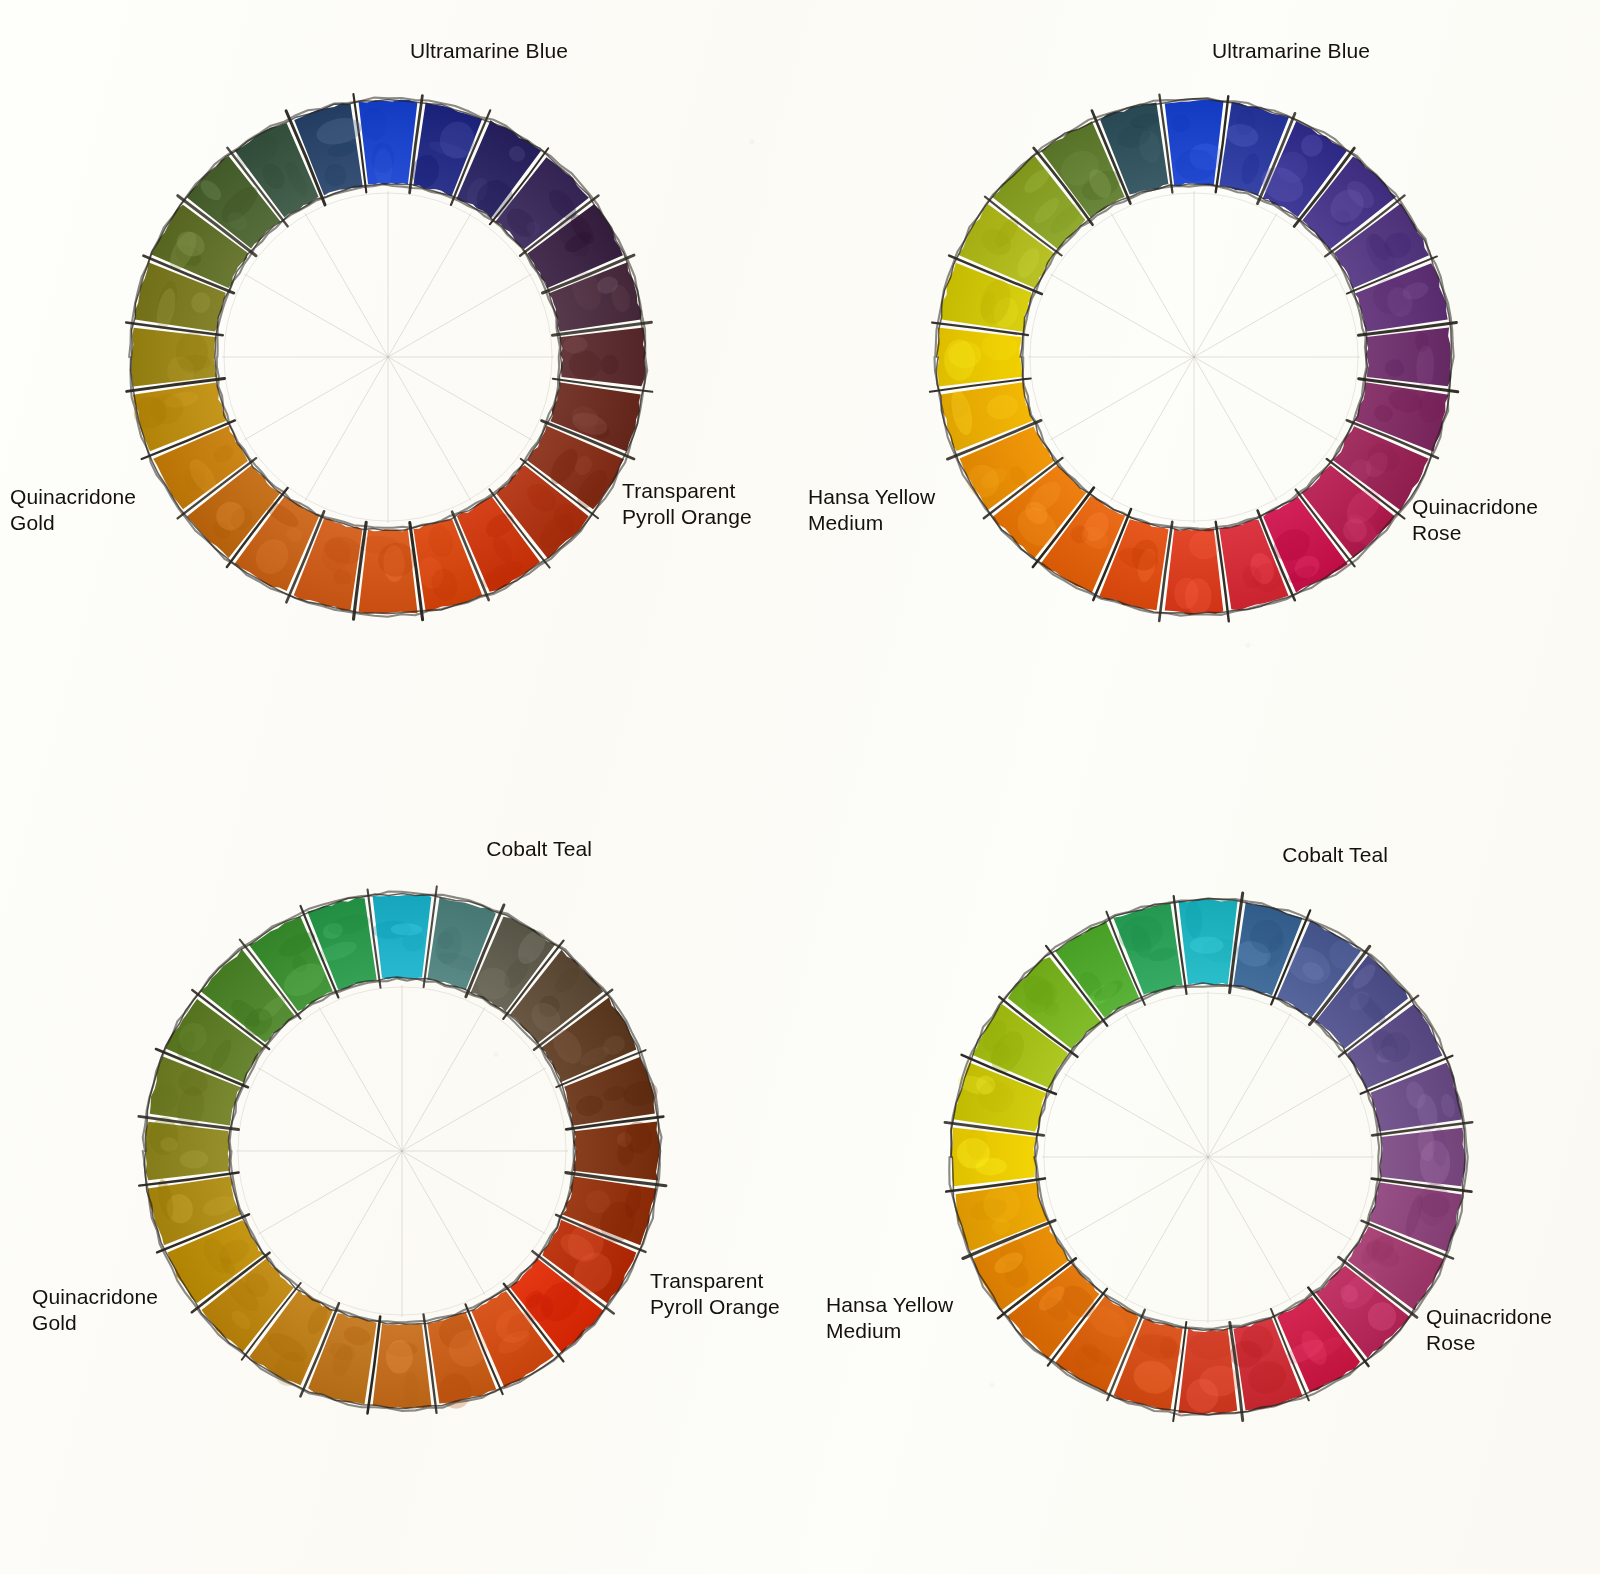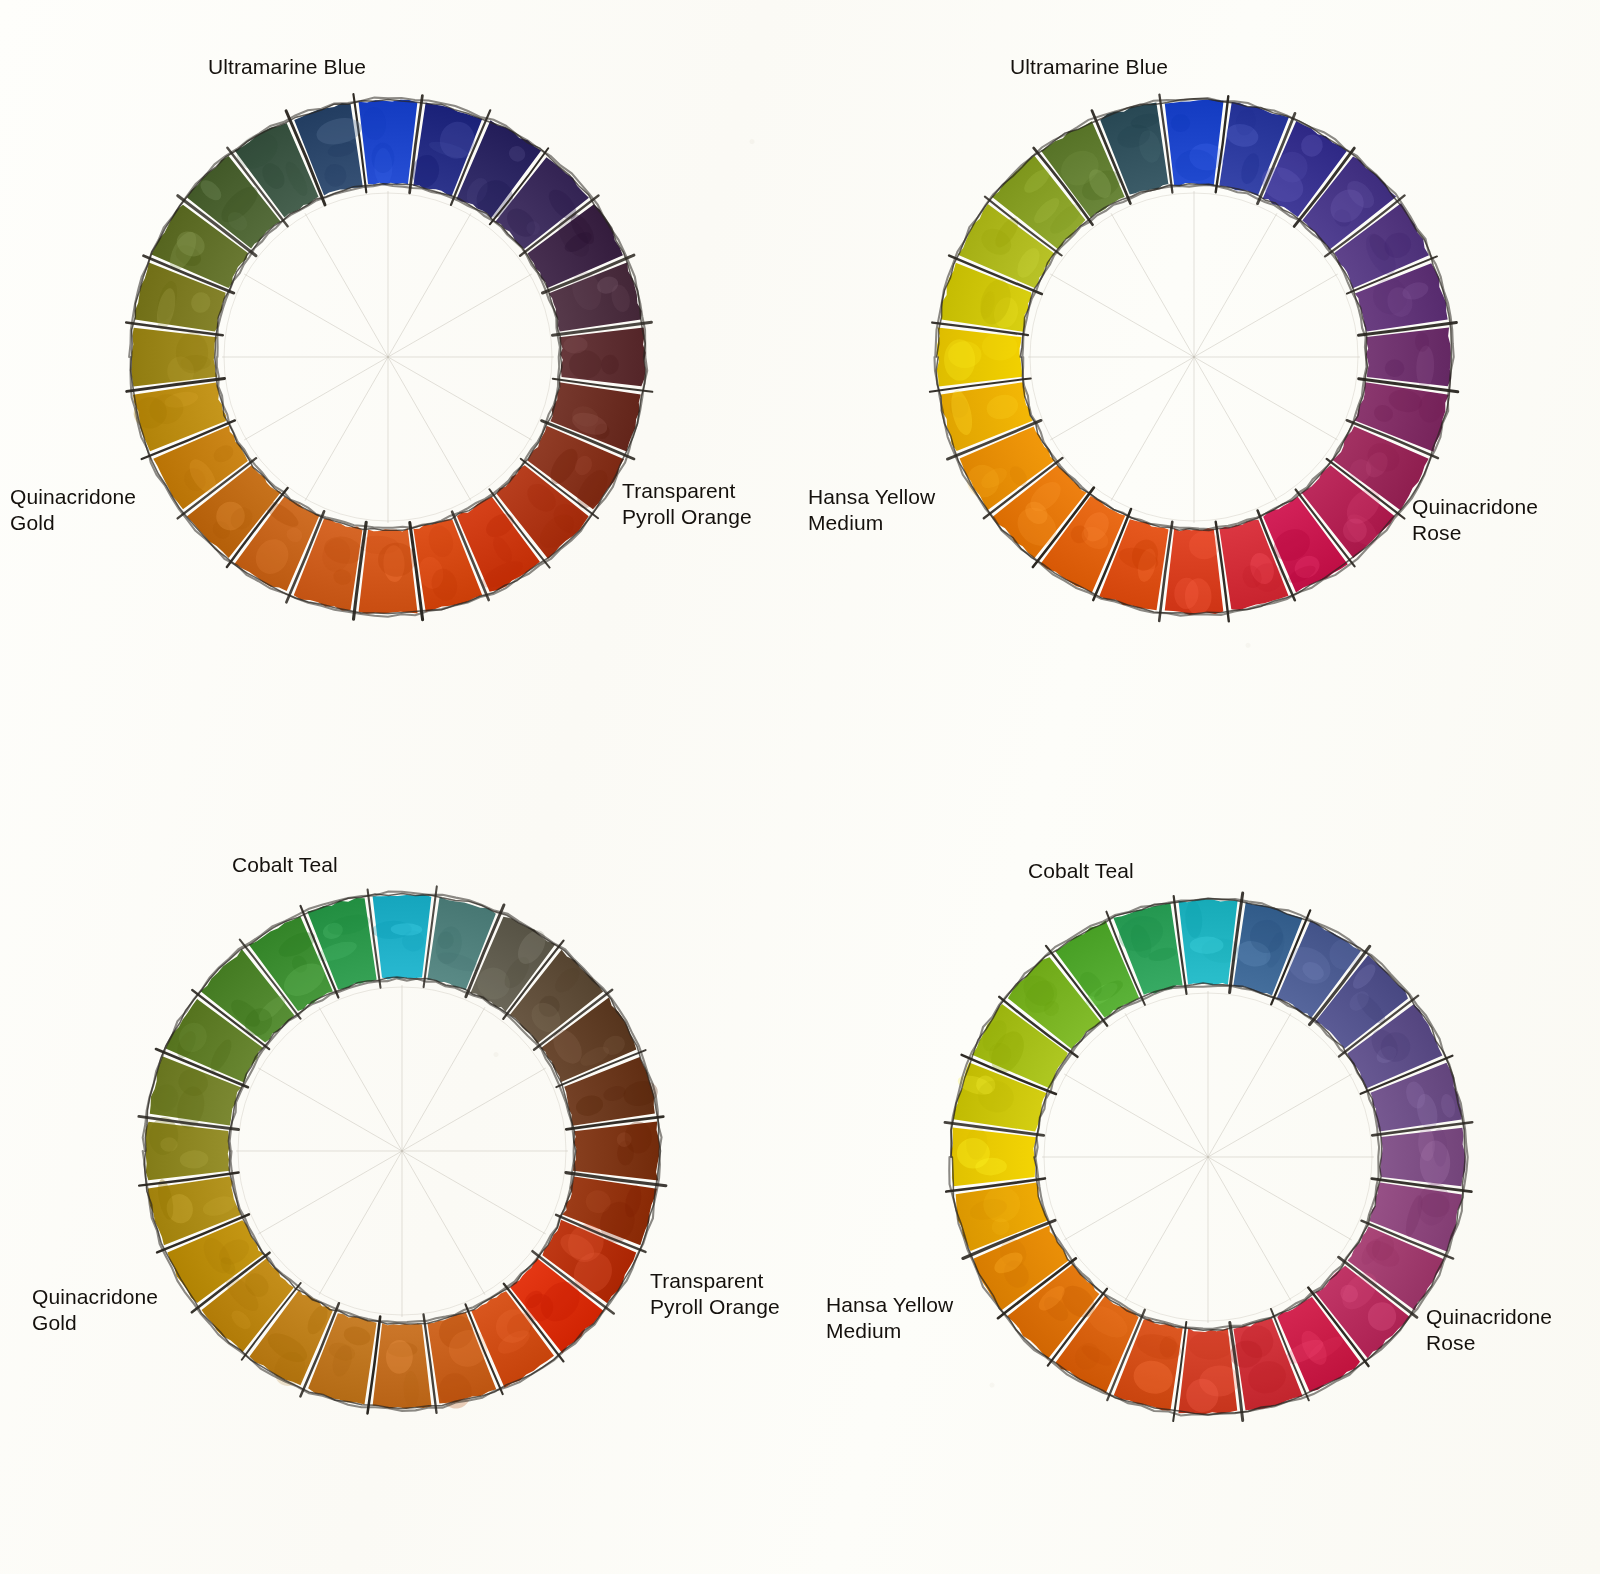--- a/index.html
+++ b/index.html
@@ -27,21 +27,21 @@
   .wheel-panel{position:absolute;}
   .wheel-svg{display:block;}
   .wheel-label{
     position:absolute;
     color:#15110d;
     font-size:21px;
     line-height:1.22;
     letter-spacing:.1px;
     white-space:pre-line;
   }
-  .label-top{text-align:left;margin-top:16px;}
+  .label-top{text-align:right;}
   .label-left{text-align:left;}
   .label-right{text-align:left;}
 </style>
 </head>
 <body>
 
 <div id="paper-texture"></div>
 
 <div class="wheel-panel" style="left:78px;top:72px;width:620px;height:570px;">
   <svg class="wheel-svg" id="svg-wheel-top-left" width="620" height="570" viewBox="0 0 620 570">

